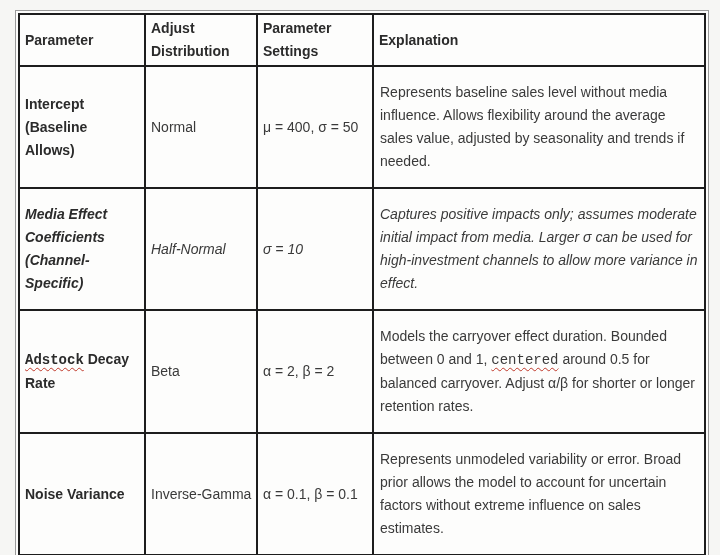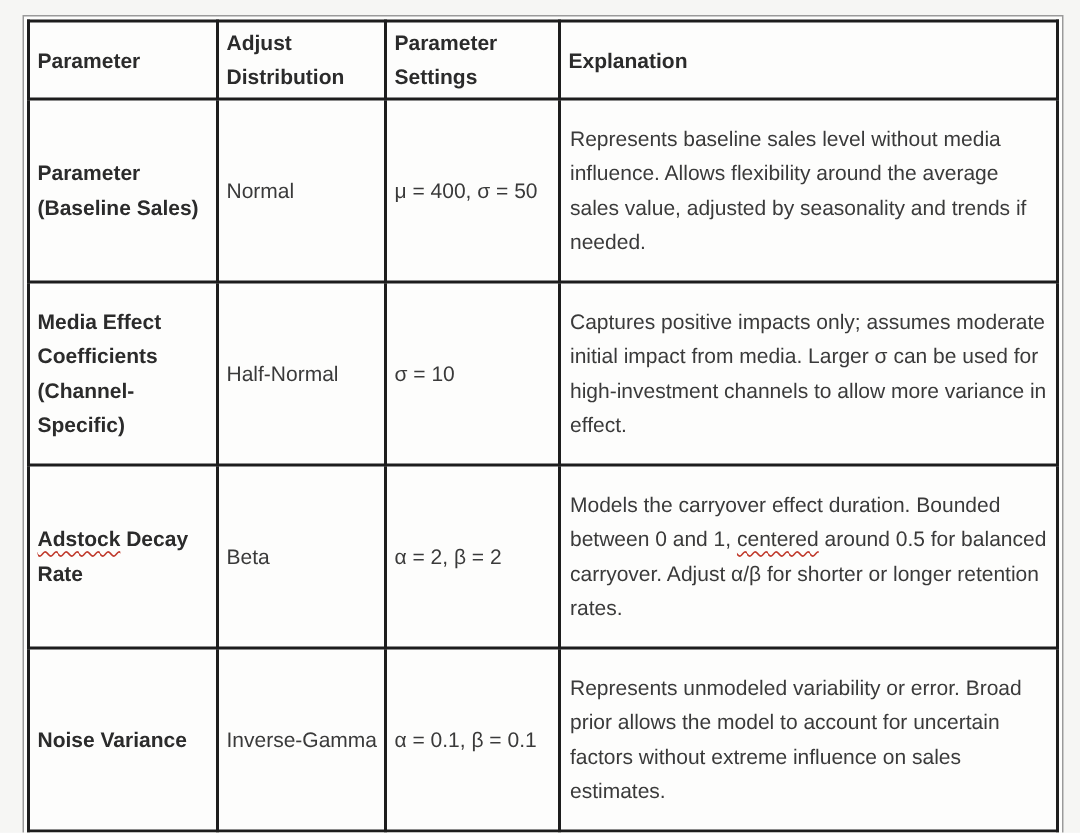--- a/index.html
+++ b/index.html
@@ -58,30 +58,31 @@
   }
   td.col-prior, td.col-settings {
     white-space: nowrap;
     border-radius: 26px;
   }
   td.col-explain {
     padding: 14px 6px;
   }
   thead tr        { height: 52px; }
   tbody tr:nth-child(1) { height: 102px; }
-  tbody tr:nth-child(2) { height: 96px; }
+  tbody tr:nth-child(2) { height: 96px; font-style: italic; }
   tbody tr:nth-child(3) { height: 98px; }
   tbody tr:nth-child(4) { height: 72px; }
   tbody tr:nth-child(5) { height: 99px; }
   .squiggle {
     text-decoration: underline;
     text-decoration-style: wavy;
     text-decoration-color: var(--spellcheck-color);
     text-decoration-thickness: 1px;
     text-underline-offset: 3px;
+    font-family: Liberation Mono, monospace;
   }
 </style>
 </head>
 <body>
 
 <div class="page">
   <div class="table-frame">
     <table>
       <colgroup>
         <col style="width:126px">
@@ -92,21 +93,21 @@
       <thead>
         <tr>
           <th>Parameter</th>
           <th>Adjust Distribution</th>
           <th>Parameter Settings</th>
           <th>Explanation</th>
         </tr>
       </thead>
       <tbody>
         <tr>
-          <td class="col-param">Parameter (Baseline Sales)</td>
+          <td class="col-param">Intercept (Baseline Allows)</td>
           <td class="col-prior">Normal</td>
           <td class="col-settings">μ = 400, σ = 50</td>
           <td class="col-explain">Represents baseline sales level without media influence. Allows flexibility around the average sales value, adjusted by seasonality and trends if needed.</td>
         </tr>
         <tr>
           <td class="col-param">Media Effect Coefficients (Channel-Specific)</td>
           <td class="col-prior">Half-Normal</td>
           <td class="col-settings">σ = 10</td>
           <td class="col-explain">Captures positive impacts only; assumes moderate initial impact from media. Larger σ can be used for high-investment channels to allow more variance in effect.</td>
         </tr>

